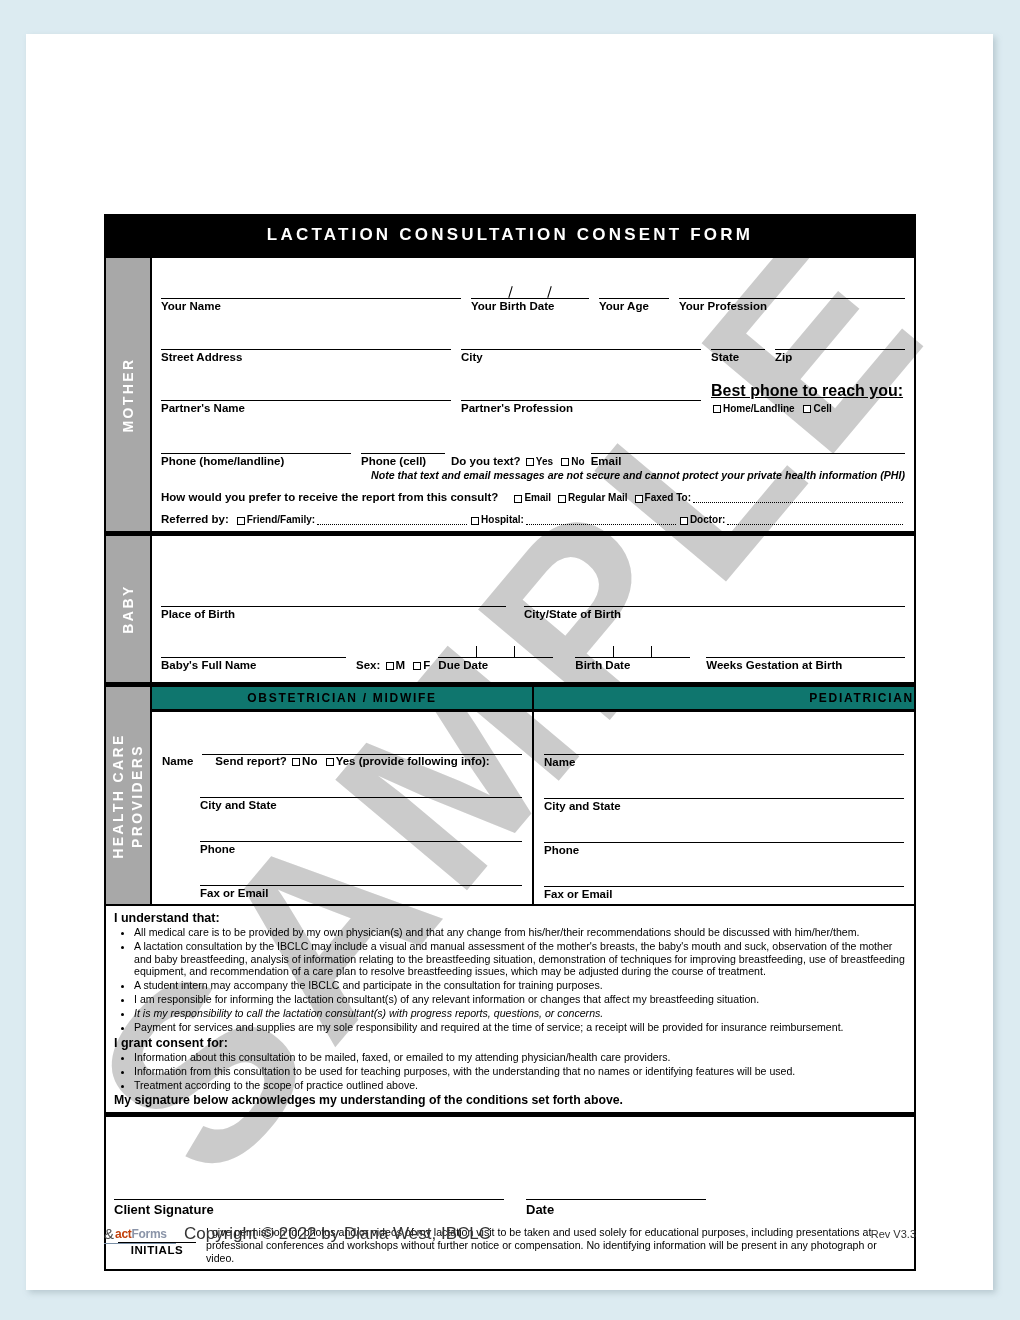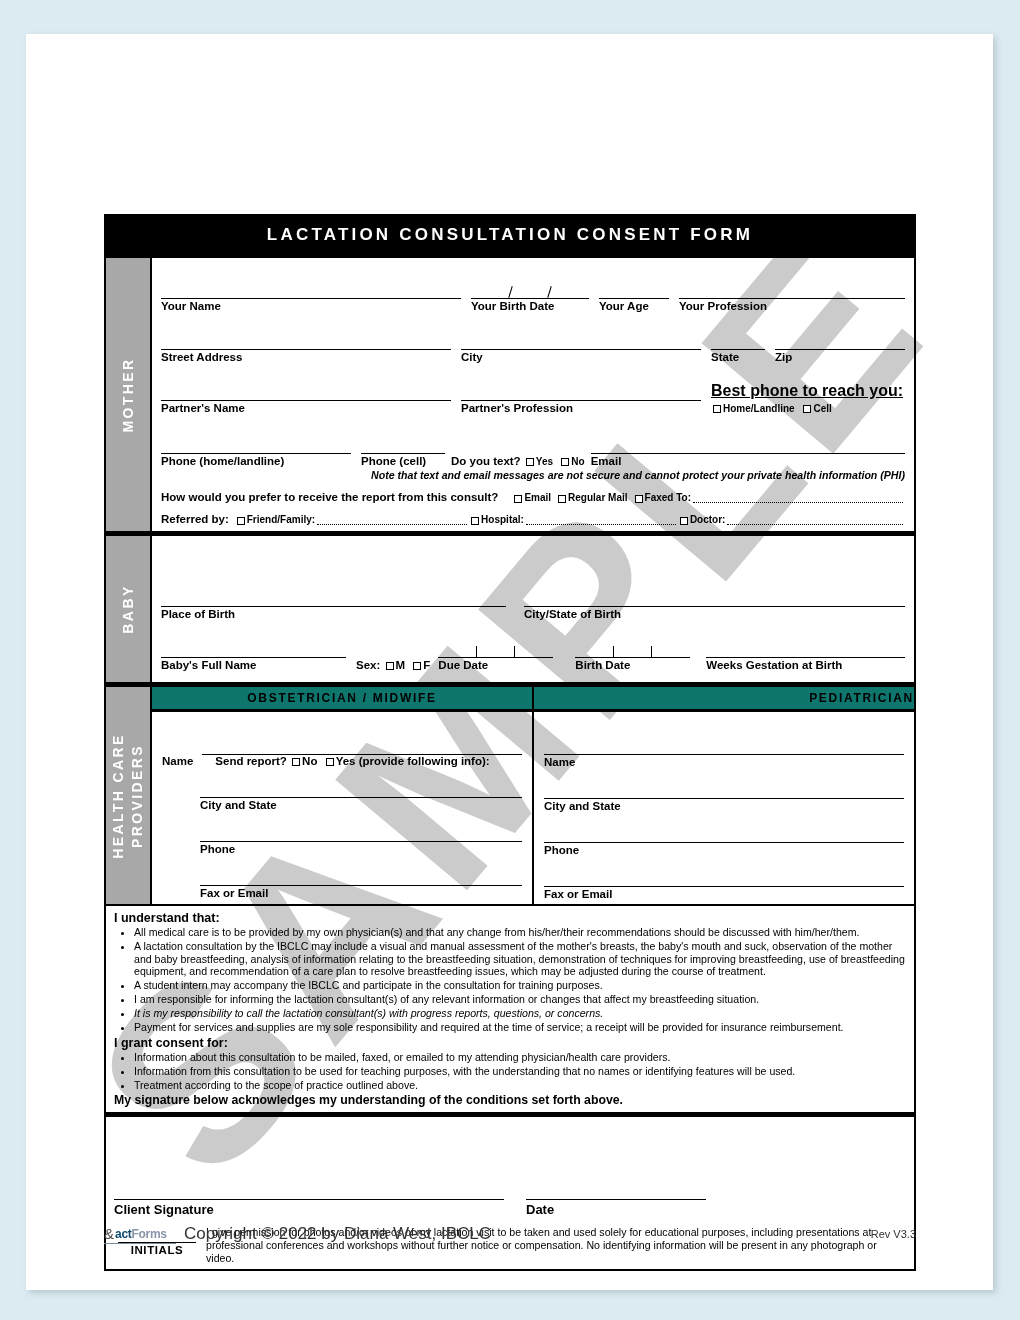--- a/index.html
+++ b/index.html
@@ -153,21 +153,21 @@
     position:absolute;left:78px;top:1190px;width:812px;
     display:flex;align-items:center;z-index:10;
   }
   .logo{
     width:72px;height:19px;
     display:flex;align-items:center;
     border-bottom:1.5px solid #7a8fa6;
     margin-right:8px;
   }
   .logo .sw{font-size:15px;color:#4c4c4c;line-height:1;margin-right:1px;}
-  .logo .l1{font-size:12px;font-weight:bold;color:#0c4a6e;letter-spacing:-.3px;}
+  .logo .l1{font-size:12px;font-weight:bold;color:#c2410c;letter-spacing:-.3px;}
   .logo .l2{font-size:12px;font-weight:bold;color:#8a94a8;letter-spacing:-.3px;}
   .copy{font-size:17px;color:#333;flex:1;}
   .rev{font-size:11px;color:#333;}
 </style>
 </head>
 <body>
 
 <div class="page">
 
   <div class="watermark">

